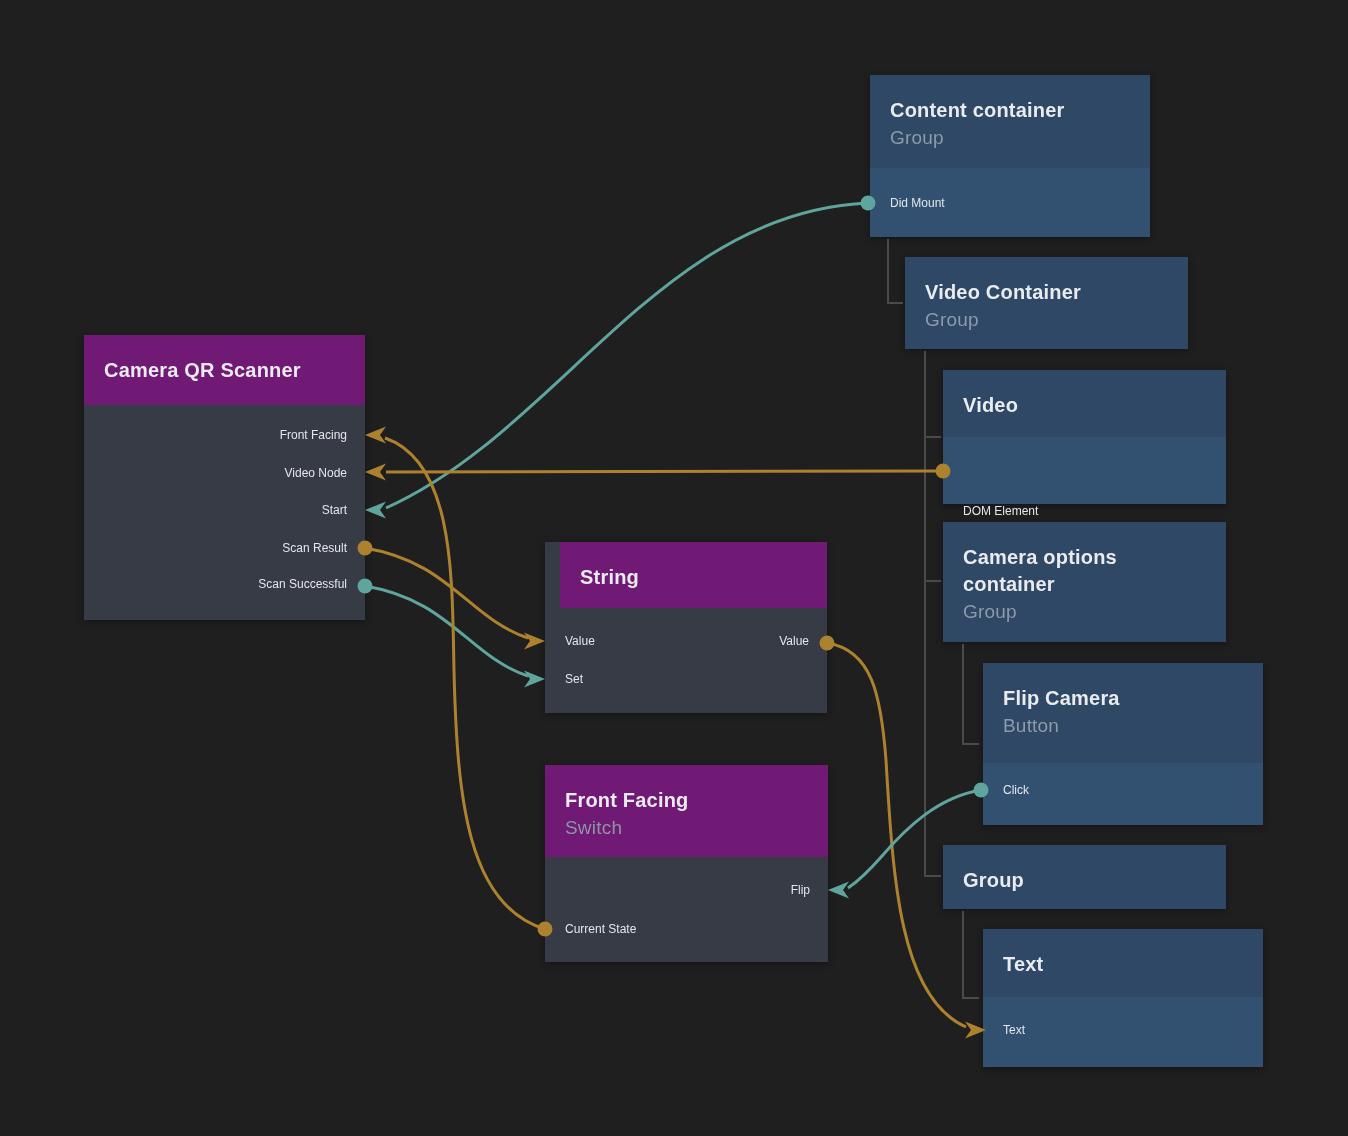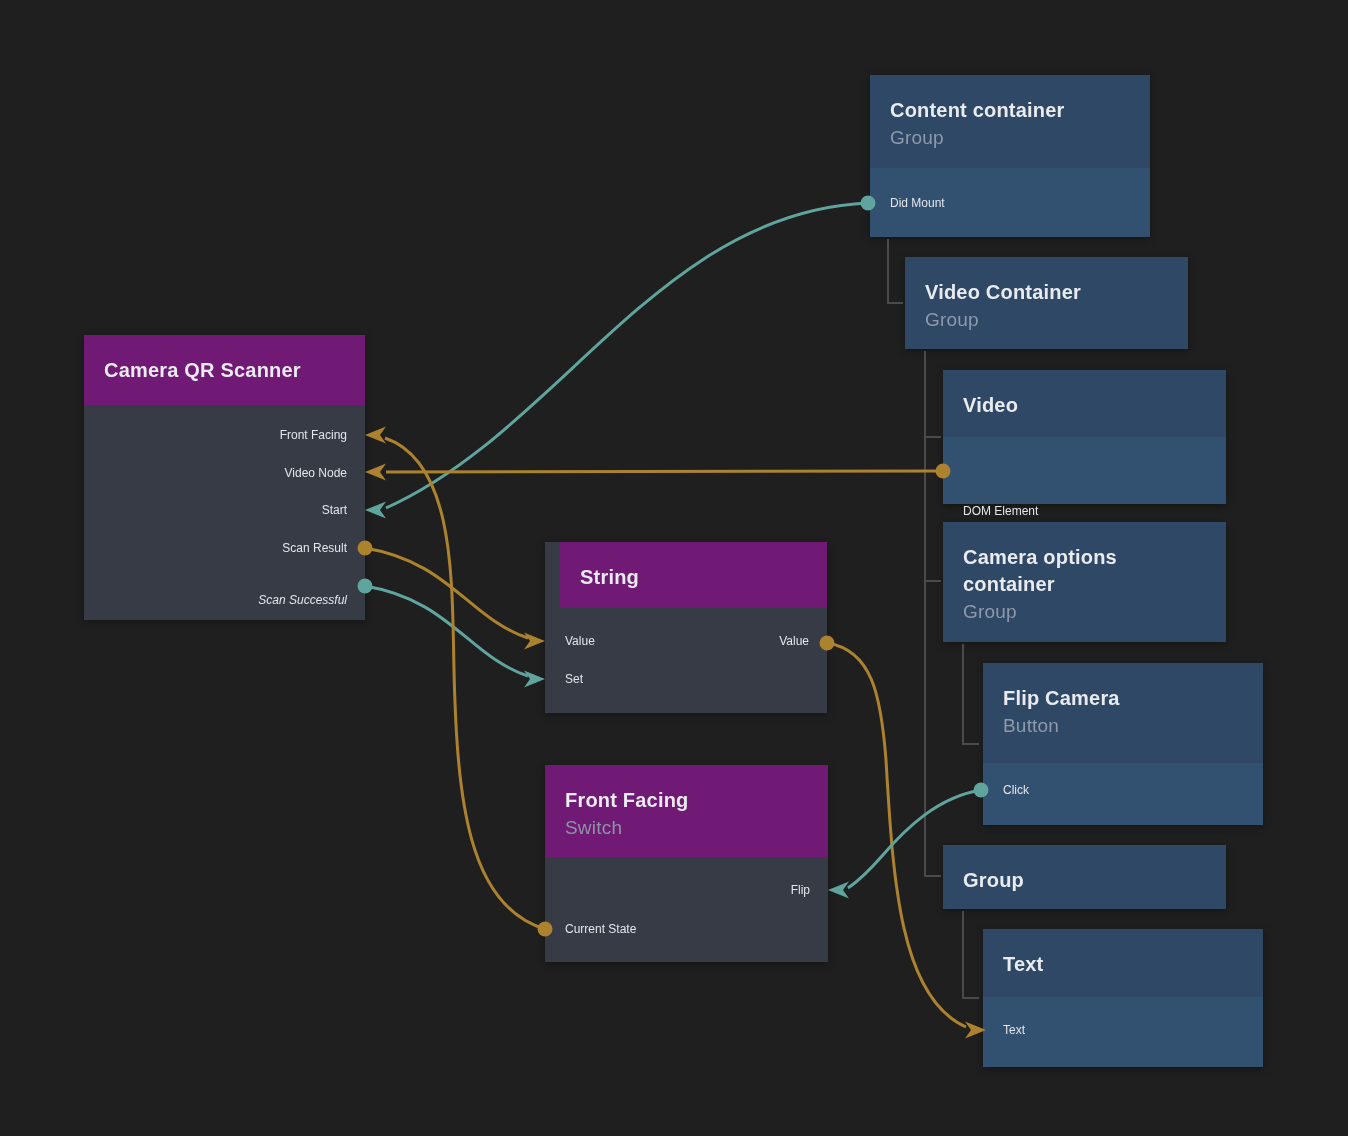--- a/index.html
+++ b/index.html
@@ -66,21 +66,21 @@
       </div>
       <div class="port right" style="top: 125px;">
         <span>Video Node</span>
       </div>
       <div class="port right" style="top: 162px;">
         <span>Start</span>
       </div>
       <div class="port right" style="top: 200px;">
         <span>Scan Result</span>
       </div>
-      <div class="port right" style="top: 252px; font-style: italic;">
+      <div class="port right" style="top: 236px;">
         <span>Scan Successful</span>
       </div>
     </div>
     <div class="node dark" style="left: 545px; top: 542px; width: 282px; height: 171px;">
       <div class="node-header" style="height: 66px; margin-left: 15px;">
         <div class="node-title">String</div>
       </div>
       <div class="port left" style="top: 86px;">
         <span>Value</span>
       </div>

